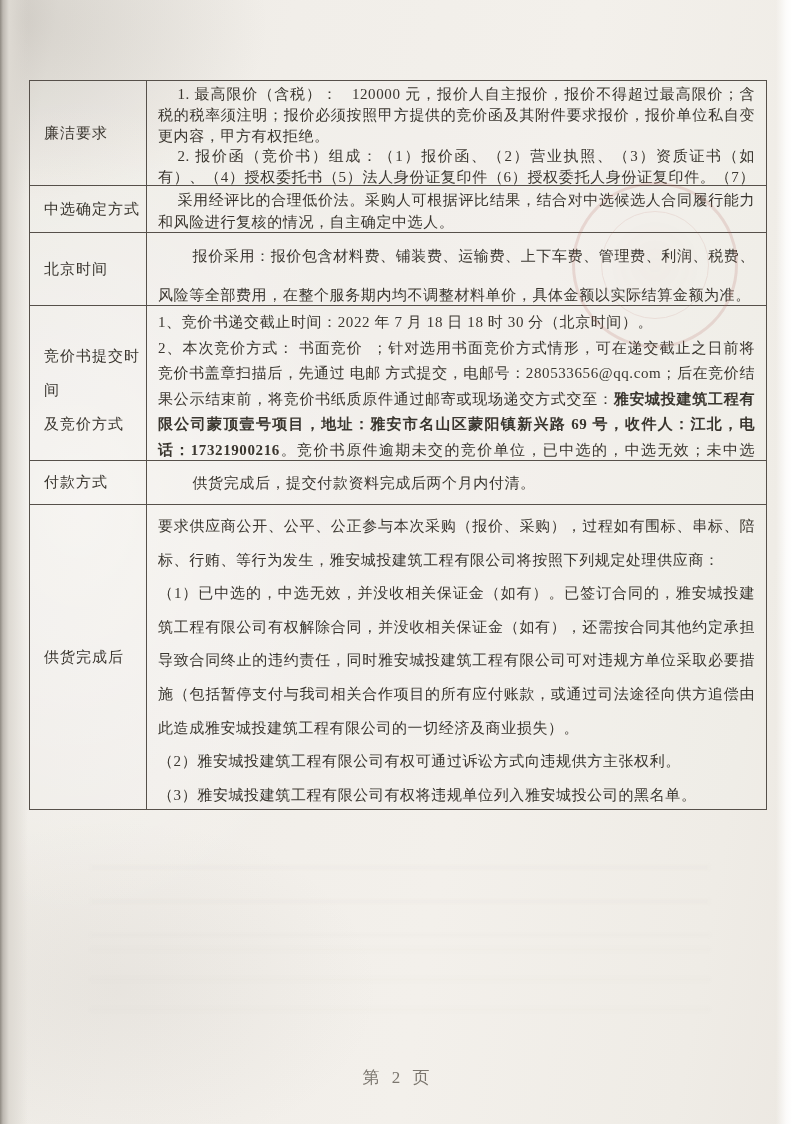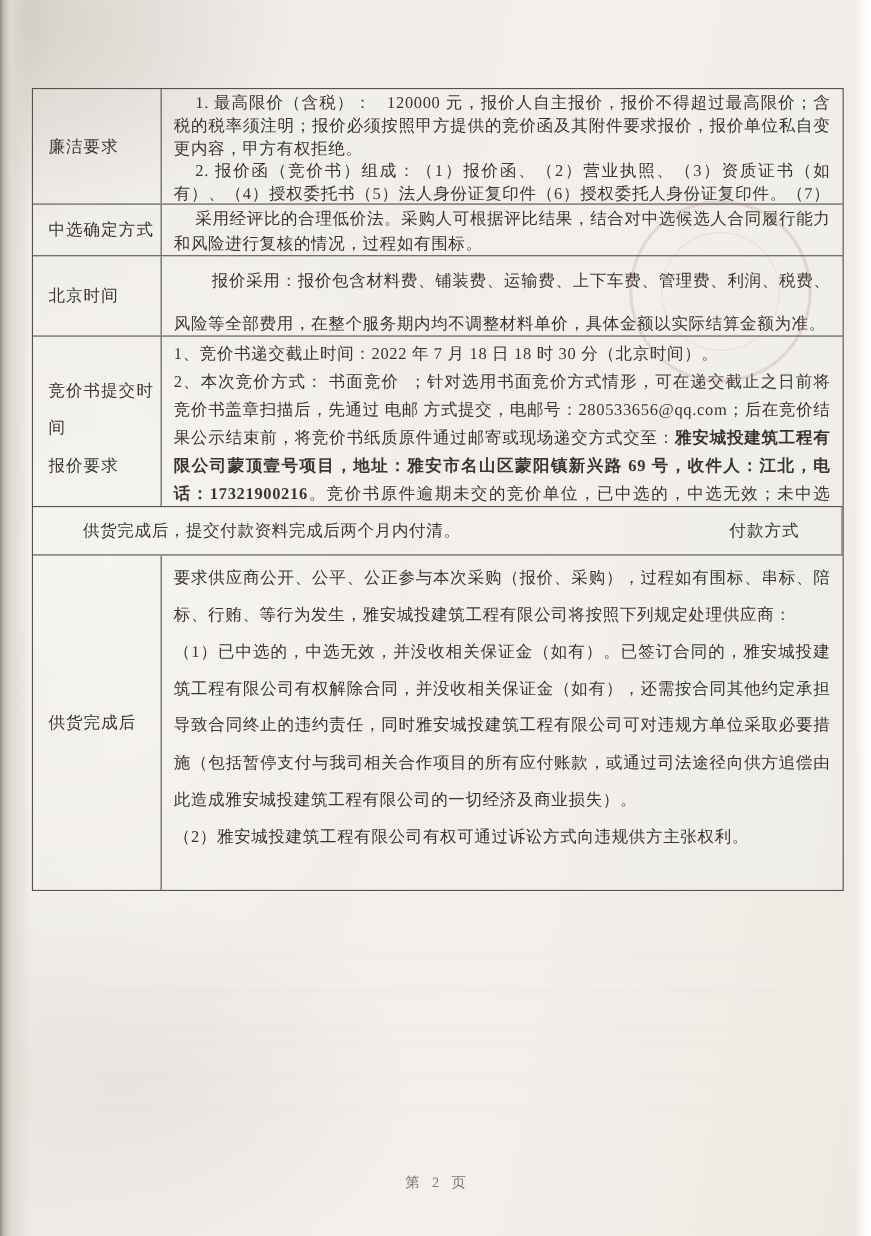--- a/index.html
+++ b/index.html
@@ -72,21 +72,21 @@
   .r2{height:47px}.r2 .para{line-height:22px}.r2 .content{padding-top:3px}
   .r3{height:73px}.r3 .para{line-height:39px}.r3 .content{padding-top:4px}
   .r4{height:155px}.r4 .para{line-height:25.5px}.r4 .content{padding-top:4px}
   .r4 .label{justify-content:center;padding-top:13px}
   .r4 .label-line{line-height:34px}
   .r5{height:44px}.r5 .para{line-height:22px}.r5 .content{display:flex;flex-direction:column;justify-content:center}
   .r6{height:304px}.r6 .para{line-height:33.6px}.r6 .content{padding-top:5px}
   
   .footer{
     position:absolute;left:29px;top:1066px;width:738px;
-    text-align:center;font-size:13px;letter-spacing:4px;color:#7b766e;
+    text-align:center;font-size:17px;letter-spacing:4px;color:#7b766e;
   }
 </style>
 </head>
 <body>
 
 <div class="paper"></div>
 <div class="edge-left"></div>
 <div class="edge-right"></div>
 <div class="smudge-a"></div>
 <div class="smudge-b"></div>
@@ -100,57 +100,58 @@
         <div class="cell content">
           <div class="para" style="text-indent: 1.3em;"><span>1. 最高限价（含税）：</span><span class="u">&nbsp;&nbsp;&nbsp;120000&nbsp;</span><span>元，报价人自主报价，报价不得超过最高限价；含税的税率须注明；报价必须按照甲方提供的竞价函及其附件要求报价，报价单位私自变更内容，甲方有权拒绝。</span></div>
           <div class="para" style="text-indent: 1.3em;"><span>2. 报价函（竞价书）组成：（1）报价函、（2）营业执照、（3）资质证书（如有）、（4）授权委托书（5）法人身份证复印件（6）授权委托人身份证复印件。（7）资格要求承诺函。上述组成附件均需盖章，并胶装或订书机装订成册，不得散页递交。</span></div>
         </div>
       </div>
       <div class="trow r2">
         <div class="cell label">
           <div class="label-line">中选确定方式</div>
         </div>
         <div class="cell content">
-          <div class="para" style="text-indent: 1.3em;"><span>采用经评比的合理低价法。采购人可根据评比结果，结合对中选候选人合同履行能力和风险进行复核的情况，过程如有围标。</span></div>
+          <div class="para" style="text-indent: 1.3em;"><span>采用经评比的合理低价法。采购人可根据评比结果，结合对中选候选人合同履行能力和风险进行复核的情况，自主确定中选人。</span></div>
         </div>
       </div>
       <div class="trow r3">
         <div class="cell label">
           <div class="label-line">北京时间</div>
         </div>
         <div class="cell content">
           <div class="para" style="text-indent: 2.3em;"><span>报价采用：报价包含材料费、铺装费、运输费、上下车费、管理费、利润、税费、风险等全部费用，在整个服务期内均不调整材料单价，具体金额以实际结算金额为准。</span></div>
         </div>
       </div>
       <div class="trow r4">
         <div class="cell label">
           <div class="label-line">竞价书提交时间</div>
-          <div class="label-line">报价要求</div>
+          <div class="label-line">及竞价方式</div>
         </div>
         <div class="cell content">
           <div class="para"><span>1、竞价书递交截止时间：2022 年 7 月 18 日 18 时 30 分（北京时间）。</span></div>
           <div class="para"><span>2、本次竞价方式：</span><span class="u">&nbsp;书面竞价&nbsp;&nbsp;</span><span>；针对选用书面竞价方式情形，可在递交截止之日前将竞价书盖章扫描后，先通过</span><span class="u">&nbsp;电邮&nbsp;</span><span>方式提交，电邮号：</span><span class="u">280533656@qq.com</span><span>；后在竞价结果公示结束前，将竞价书纸质原件通过邮寄或现场递交方式交至：</span><span class="u b">雅安城投建筑工程有限公司蒙顶壹号项目，地址：雅安市名山区蒙阳镇新兴路 69 号，收件人：江北，电话：17321900216</span><span>。竞价书原件逾期未交的竞价单位，已中选的，中选无效；未中选的，将被列入城投建工黑名单。</span></div>
         </div>
       </div>
       <div class="trow r5">
+        <div class="cell label">
+          <div class="label-line">付款方式</div>
+        </div>
         <div class="cell content">
           <div class="para" style="text-indent: 2.3em;"><span>供货完成后，提交付款资料完成后两个月内付清。</span></div>
-        </div>
-        <div class="cell label">
-          <div class="label-line">付款方式</div>
         </div>
       </div>
       <div class="trow r6">
         <div class="cell label">
           <div class="label-line">供货完成后</div>
         </div>
         <div class="cell content">
           <div class="para"><span>要求供应商公开、公平、公正参与本次采购（报价、采购），过程如有围标、串标、陪标、行贿、等行为发生，雅安城投建筑工程有限公司将按照下列规定处理供应商：</span></div>
           <div class="para"><span>（1）已中选的，中选无效，并没收相关保证金（如有）。已签订合同的，雅安城投建筑工程有限公司有权解除合同，并没收相关保证金（如有），还需按合同其他约定承担导致合同终止的违约责任，同时雅安城投建筑工程有限公司可对违规方单位采取必要措施（包括暂停支付与我司相关合作项目的所有应付账款，或通过司法途径向供方追偿由此造成雅安城投建筑工程有限公司的一切经济及商业损失）。</span></div>
           <div class="para"><span>（2）雅安城投建筑工程有限公司有权可通过诉讼方式向违规供方主张权利。</span></div>
+          <div class="para"><span>（3）雅安城投建筑工程有限公司有权将违规单位列入雅安城投公司的黑名单。</span></div>
         </div>
       </div>
     </div>
 </div>
 
 <div class="stamp">
   <div class="stamp-inner"></div>
 </div>
 
 <div class="footer">第 2 页</div>

